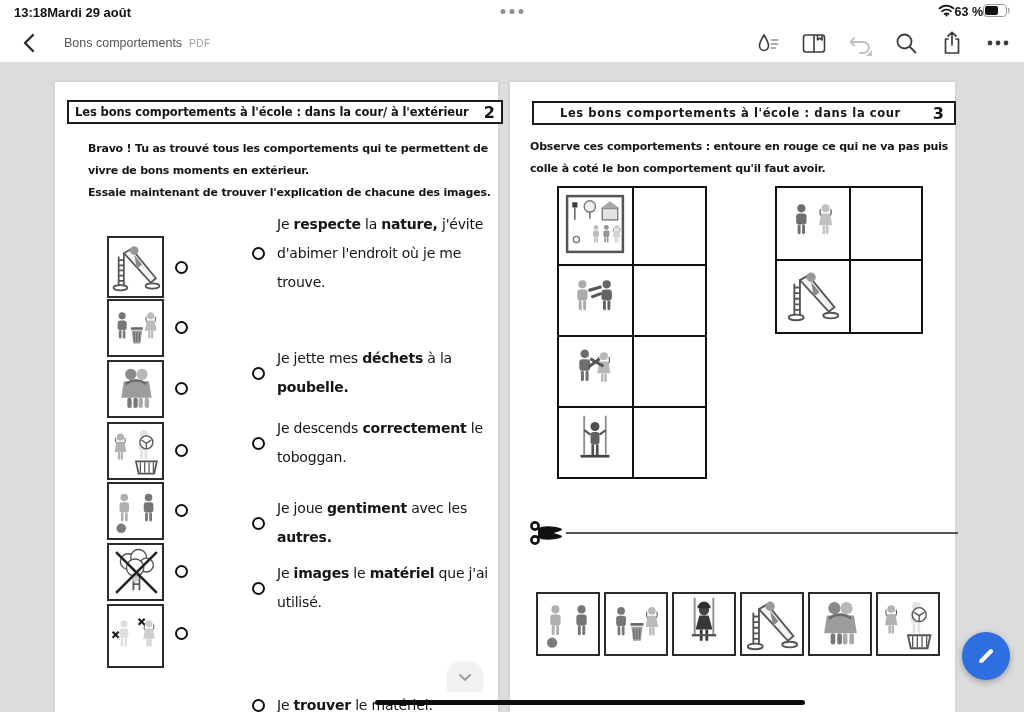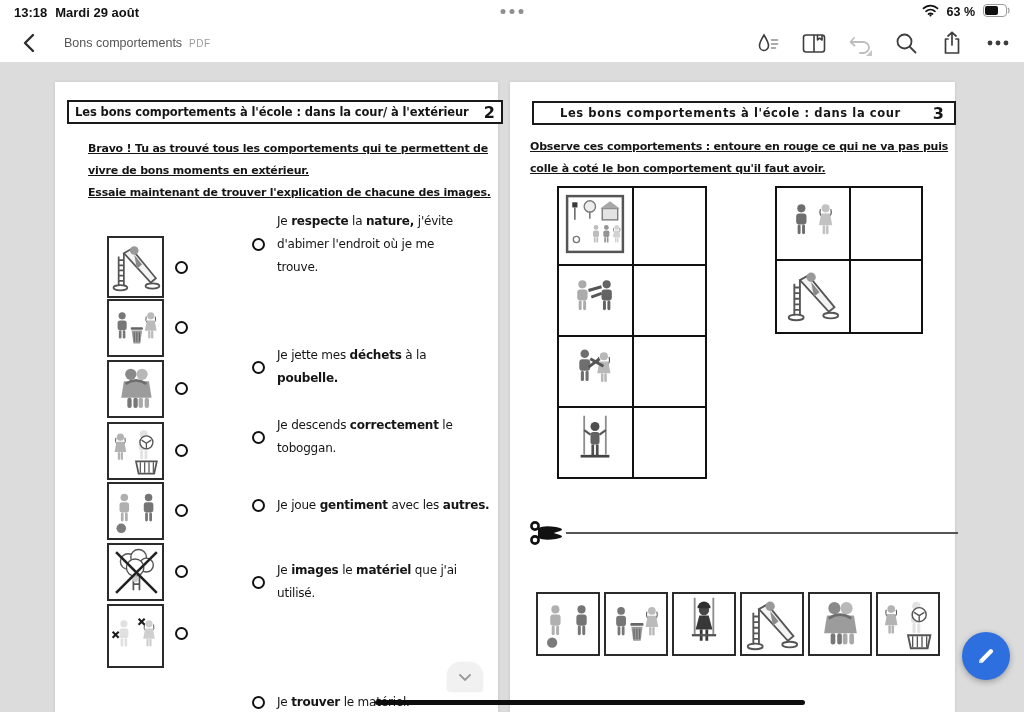--- a/index.html
+++ b/index.html
@@ -4,26 +4,26 @@
 <style>
   * { margin:0; padding:0; box-sizing:border-box; }
   html,body { width:1024px; height:712px; }
   body { font-family:"Liberation Sans", sans-serif; background:#dcdcdc; overflow:hidden; }
   .abs { position:absolute; }
   .screen { position:relative; width:1024px; height:712px; background:#dcdcdc; }
 
   
   .status-bar { position:absolute; top:0; left:0; width:100%; height:24px; background:#fff;
     display:flex; align-items:center; justify-content:space-between; padding:0 14px; z-index:30; }
-  .status-left { display:flex; gap:8px; font-size:13px; font-weight:700; color:#111; }
+  .status-left { display:flex; font-size:13px; font-weight:700; color:#111; }
   .status-left .date { font-weight:600; }
   .status-center { position:absolute; left:50%; top:9px; transform:translateX(-50%);
     display:flex; gap:4px; }
   .status-center i { width:5px; height:5px; border-radius:50%; background:#8f8f8f; display:block; }
-  .status-right { display:flex; align-items:center; gap:8px; font-size:12.5px; font-weight:600; color:#111; }
+  .status-right { display:flex; align-items:center; gap:0; font-size:12.5px; font-weight:600; color:#111; }
 
   
   .toolbar { position:absolute; top:24px; left:0; width:100%; height:38px; background:#fff;
     display:flex; align-items:center; z-index:29; }
   .back-btn { margin-left:16px; width:26px; height:26px; display:flex; align-items:center; justify-content:center; cursor:pointer; }
   .doc-title { margin-left:22px; font-size:12.5px; color:#555; }
   .doc-type { margin-left:7px; font-size:10px; color:#9b9b9b; letter-spacing:.5px; }
   .toolbar-actions { margin-left:auto; margin-right:14px; display:flex; align-items:center; gap:21px; }
   .tb-icon { width:25px; height:25px; display:flex; align-items:center; justify-content:center; cursor:pointer; position:relative; }
 
@@ -31,29 +31,29 @@
   .content { position:absolute; top:62px; left:0; right:0; bottom:0; background:#dcdcdc; }
   .page { position:absolute; top:6px; background:#fff; box-shadow:0 0 3px rgba(0,0,0,.12);margin-top:14px; }
   .page-left  { left:55px;  width:443px; height:644px; }
   .page-right { left:510px; width:445px; height:644px; }
 
   .ws { font-family:"DejaVu Sans", sans-serif; color:#151515; }
   .title-box { position:absolute; border:2px solid #1a1a1a; display:flex; align-items:center; background:#fff; }
   .title-box .t { font-weight:700; font-size:11.5px; letter-spacing:-.1px; white-space:nowrap; }
   .title-box .num { font-weight:700; font-size:16px; margin-left:auto; }
 
-  .intro-line { font-size:11px; font-weight:700; text-decoration:underline; letter-spacing:-.2px;
+  .intro-line { font-size:11px; font-weight:700; letter-spacing:-.2px;
     line-height:22px; white-space:nowrap; }
 
   .img-box { position:absolute; width:57px; border:2px solid #2b2b2b; background:#fff;
     display:flex; align-items:center; justify-content:center; }
   .ws-circle { position:absolute; width:13px; height:13px; border:2px solid #111; border-radius:50%; background:#fff; }
 
   .opt-row { position:absolute; display:flex; align-items:center; gap:12px; }
-  .opt-text { font-size:12px; line-height:23px; letter-spacing:-.2px; }
+  .opt-text { font-size:14px; line-height:29px; letter-spacing:-.2px; }
   .opt-text b { font-weight:700; }
   .opt-circle { width:13px; height:13px; border:2px solid #111; border-radius:50%; background:#fff; flex:0 0 auto; }
 
   table.ws-table { border-collapse:collapse; position:absolute; background:#fff; }
   table.ws-table td { border:2px solid #111; text-align:center; vertical-align:middle; }
 
   .scissor-row { position:absolute; display:flex; align-items:center; }
   .scissor-line { height:0; border-top:2px solid #555; flex:1; }
 
   .strip { position:absolute; display:flex; gap:4px; }

